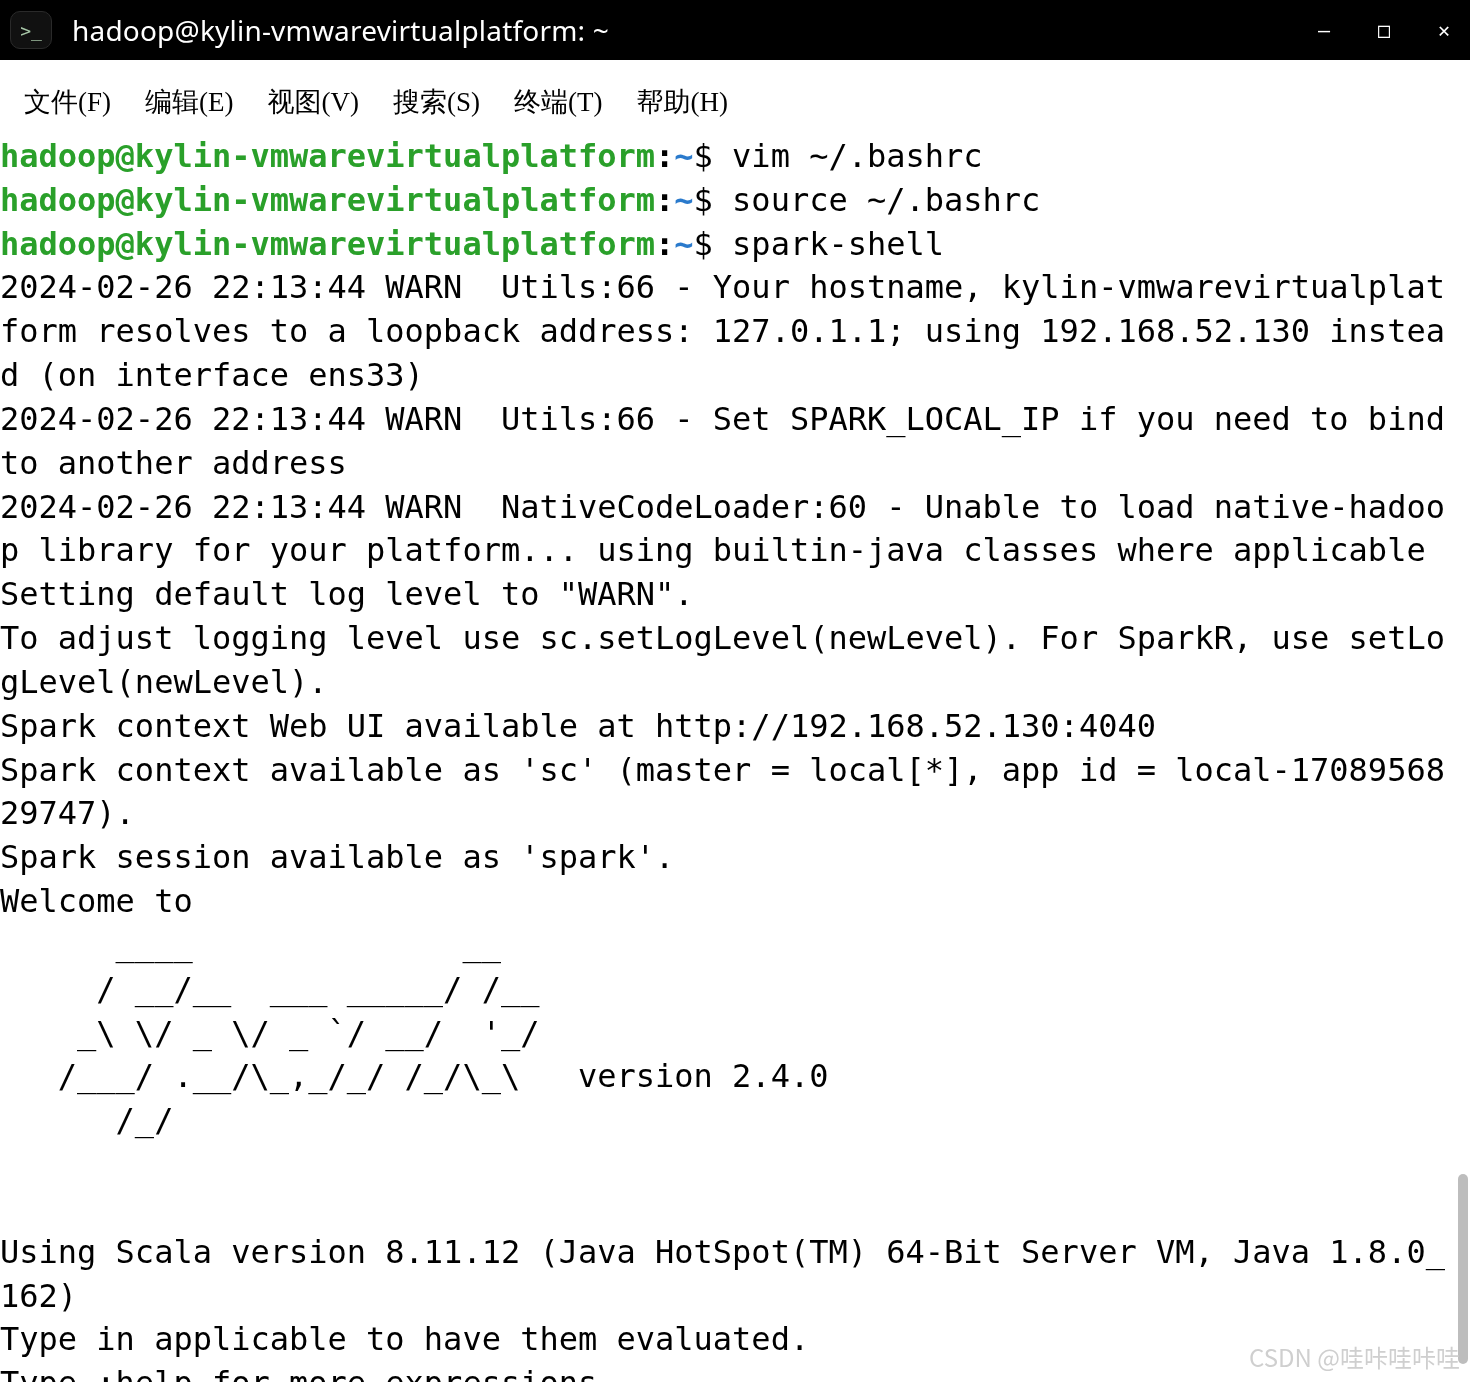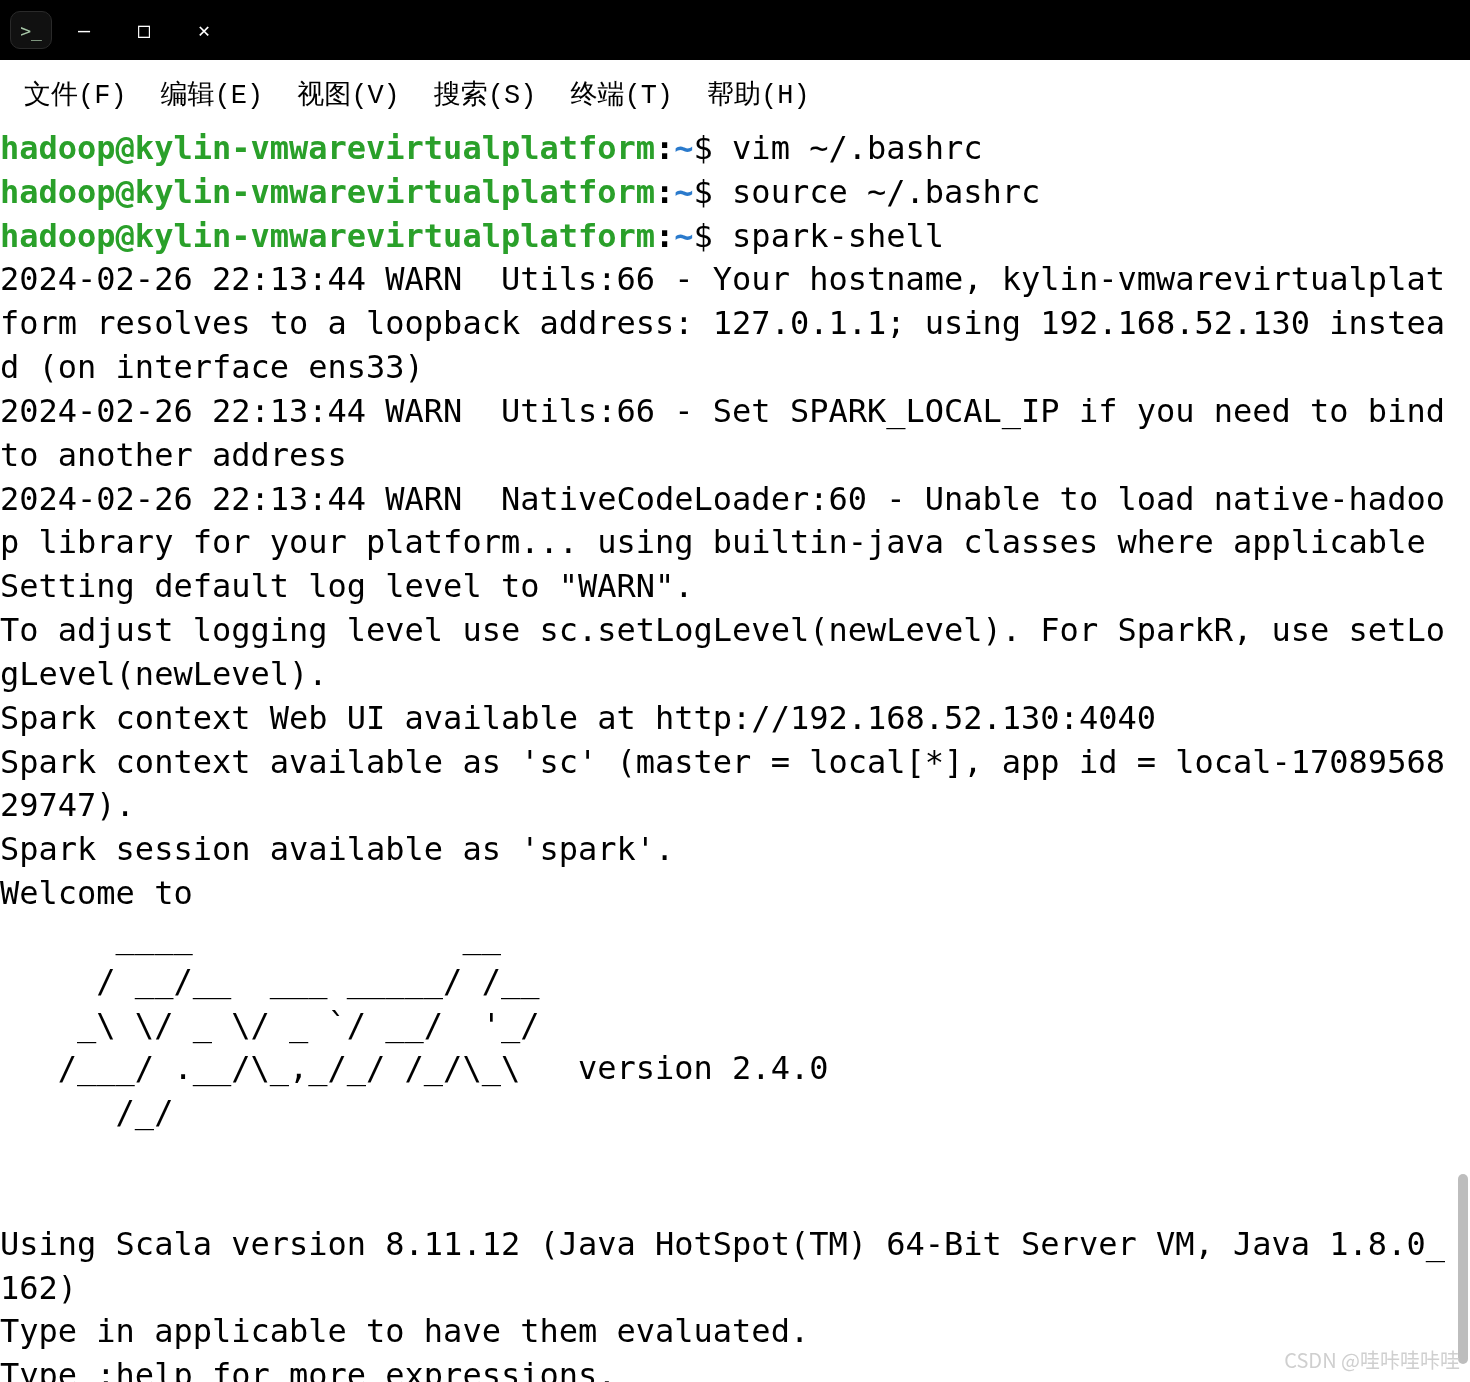--- a/index.html
+++ b/index.html
@@ -2,38 +2,39 @@
 <html><head>
 <meta charset="utf-8">
 <style>
   html,body{margin:0;padding:0;width:1470px;height:1382px;font-family:"DejaVu Sans Mono","Consolas","Menlo",monospace;background:#fff;overflow:hidden}
   .titlebar{background:#000;color:#fff;height:60px;display:flex;align-items:center;padding:0 14px 0 10px;gap:20px}
   .app-icon{width:40px;height:36px;border-radius:10px;background:#111;display:flex;align-items:center;justify-content:center;border:1px solid #2a2a2a}
   .app-icon span{font-size:18px;color:#a7c6a7}
   .title-text{flex:1;font-size:28px;letter-spacing:.2px;font-family:"Segoe UI","Noto Sans",sans-serif}
   .win-controls{display:flex;gap:36px;font-size:20px}
   .win-btn{cursor:pointer;width:24px;text-align:center}
-  .menubar{display:flex;gap:34px;padding:16px 24px 10px;font-size:27px;font-family:Liberation Mono, monospace;color:#000;border-bottom:1px solid transparent}
+  .menubar{display:flex;gap:34px;padding:24px 24px 10px;font-size:27px;font-family:Liberation Serif, serif;color:#000;border-bottom:1px solid transparent}
   .menubar .item{cursor:pointer}
   .terminal{padding:4px 8px 0 0;font-size:32px;line-height:1.37;white-space:pre-wrap;word-break:break-all;color:#000}
   .p-user{color:#2aa02a;font-weight:bold}
   .p-colon{color:#000;font-weight:bold}
   .p-path{color:#2a7acc;font-weight:bold}
   .p-dollar{color:#000}
   .cmd{color:#000}
-  .watermark{position:absolute;right:10px;bottom:8px;color:#cfcfcf;font-size:20px;font-family:"Noto Sans CJK SC","Microsoft YaHei",sans-serif}
+  .watermark{position:absolute;right:10px;bottom:8px;color:#cfcfcf;font-size:24px;font-family:"Noto Sans CJK SC","Microsoft YaHei",sans-serif}
   .scroll-hint{position:absolute;right:2px;top:calc(60px + 54px + 1060px);width:10px;height:190px;background:#bdbdbd;border-radius:5px}
 </style>
 </head>
 <body>
 
 <div class="titlebar">
   <div class="app-icon">
       <span>&gt;_</span>
     </div>
+  <div class="title-text">hadoop@kylin-vmwarevirtualplatform: ~</div>
   <div class="win-controls">
     <div class="win-btn">—</div>
     <div class="win-btn">□</div>
     <div class="win-btn">✕</div>
   </div>
 </div>
 
 <div class="menubar">
   <div class="item">文件(F)</div>
   <div class="item">编辑(E)</div>

